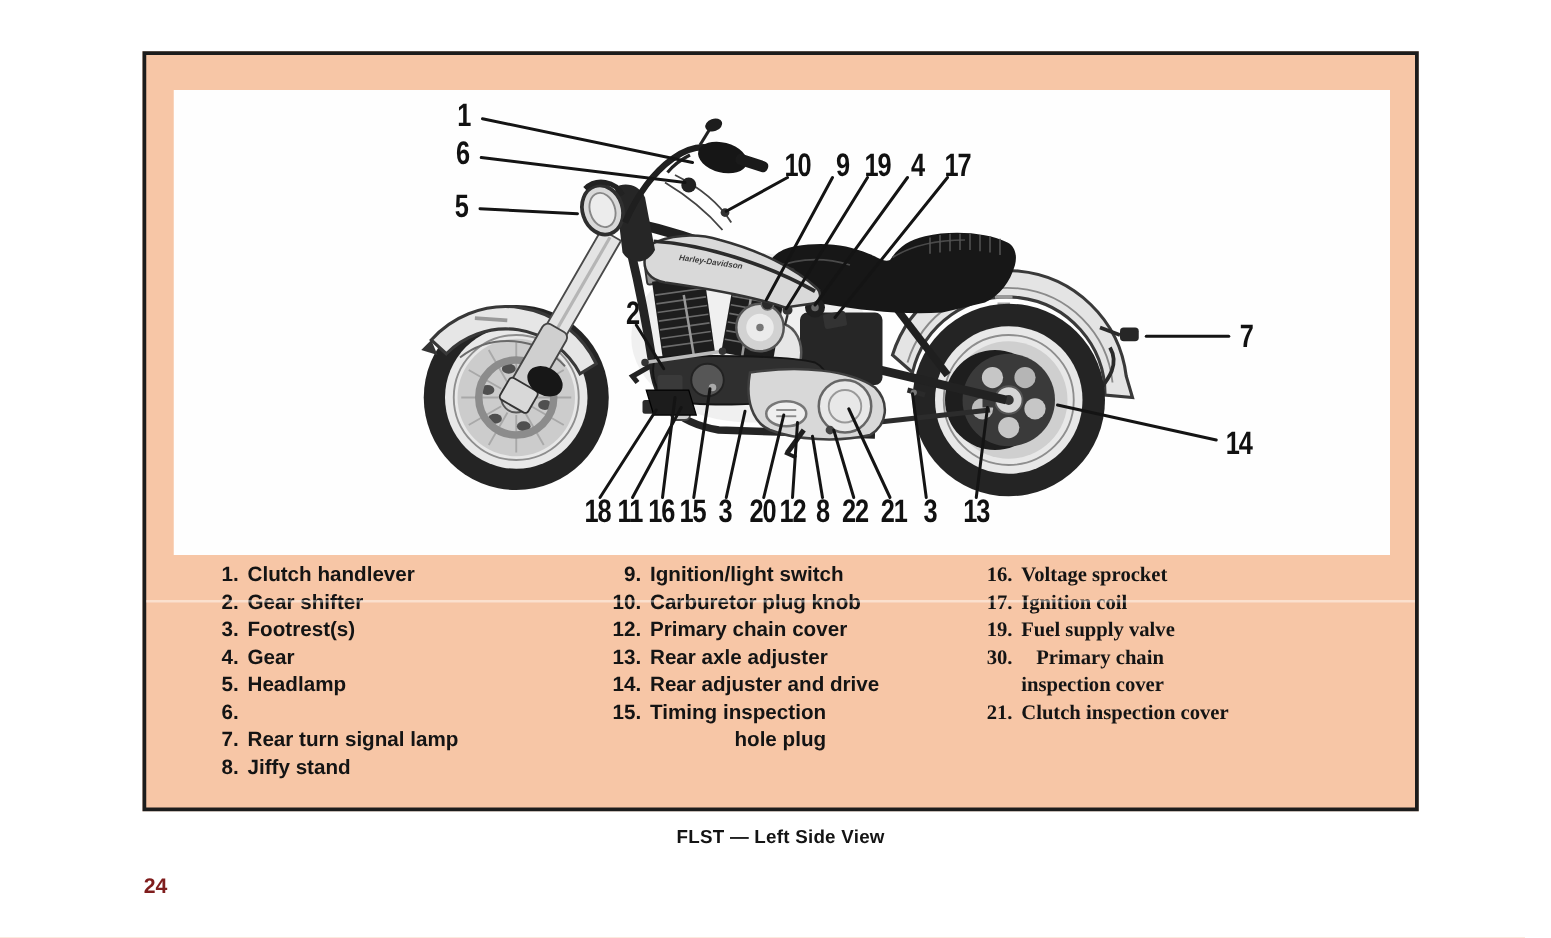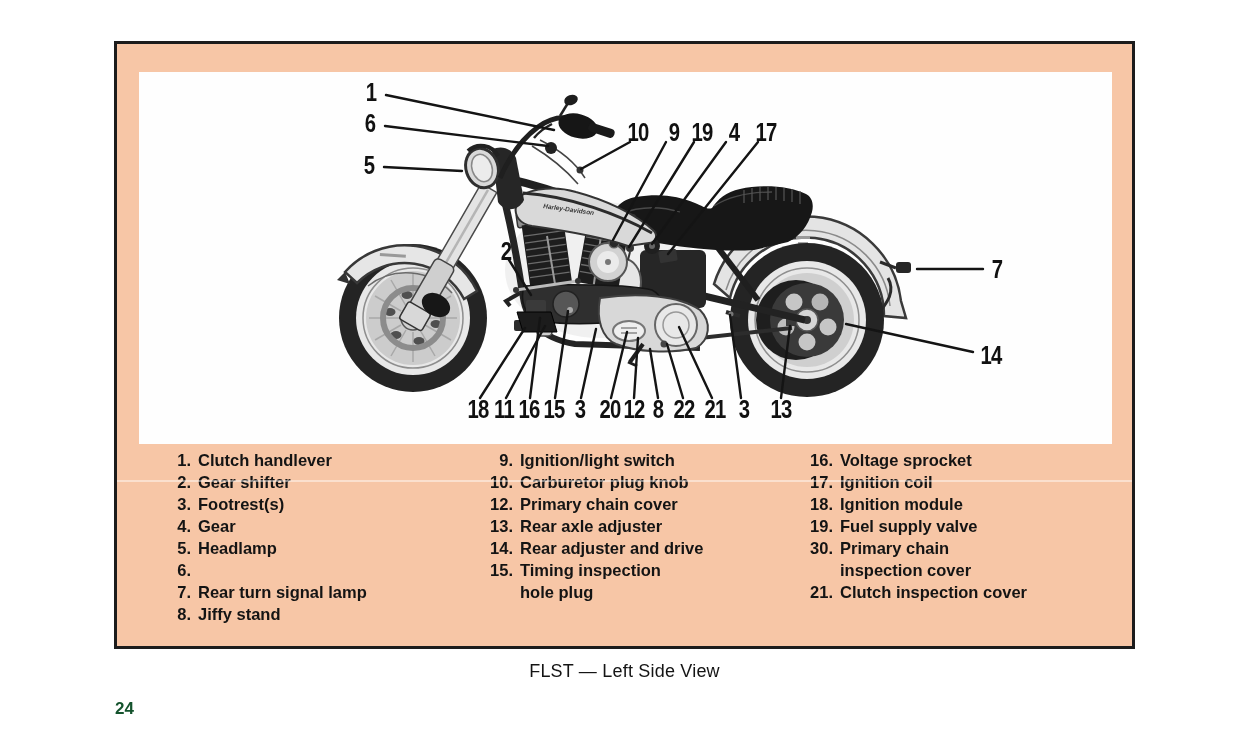--- a/index.html
+++ b/index.html
@@ -30,32 +30,32 @@
     font-weight:bold; font-size:26px; color:#111; letter-spacing:-1px;
     white-space:nowrap;
   }
 
   .legend-col {
     position:absolute; top:405px; color:#141414;
     font-weight:bold; font-size:16.5px; line-height:22px;
   }
   .legend-col.c1 { left:38px;  width:310px; }
   .legend-col.c2 { left:360px; width:320px; }
-  .legend-col.c3 { left:680px; width:320px; }
+  .legend-col.c3 { left:657px; width:320px;font-family:Liberation Serif, serif; }
   .li { display:flex; }
   .num { flex:0 0 36px; width:36px; text-align:right; }
-  .txt { margin-left:7px; white-space:pre-line; }
+  .txt { margin-left:7px; white-space:pre-line;text-align:right; }
 
   .caption {
     position:absolute; left:114px; top:661px; width:1021px; text-align:center;
-    font-weight:normal; font-size:18px; color:#141414; letter-spacing:.2px;
+    font-weight:bold; font-size:15px; color:#141414; letter-spacing:.2px;
   }
   .pagenum {
     position:absolute; left:115px; top:699px;
-    font-weight:bold; font-size:17px; color:#14532d;
+    font-weight:bold; font-size:17px; color:#7f1d1d;
   }
   svg text { font-family:"Liberation Sans", sans-serif; }
 </style>
 </head>
 <body>
 
 <div class="page">
 
   <div class="panel">
 
@@ -398,24 +398,20 @@
     <div class="legend-col c3">
       <div class="li">
           <span class="num">16.</span>
           <span class="txt">Voltage sprocket</span>
         </div>
       <div class="li">
           <span class="num">17.</span>
           <span class="txt">Ignition coil</span>
         </div>
       <div class="li">
-          <span class="num">18.</span>
-          <span class="txt">Ignition module</span>
-        </div>
-      <div class="li">
           <span class="num">19.</span>
           <span class="txt">Fuel supply valve</span>
         </div>
       <div class="li">
           <span class="num">30.</span>
           <span class="txt">Primary chain
 inspection cover</span>
         </div>
       <div class="li">
           <span class="num">21.</span>

